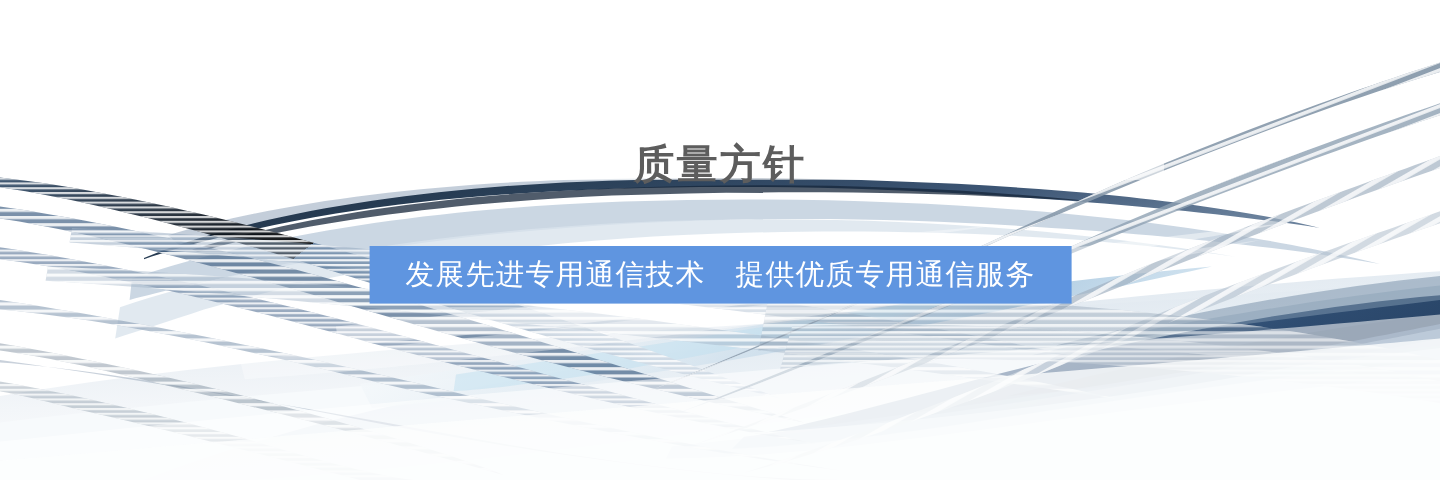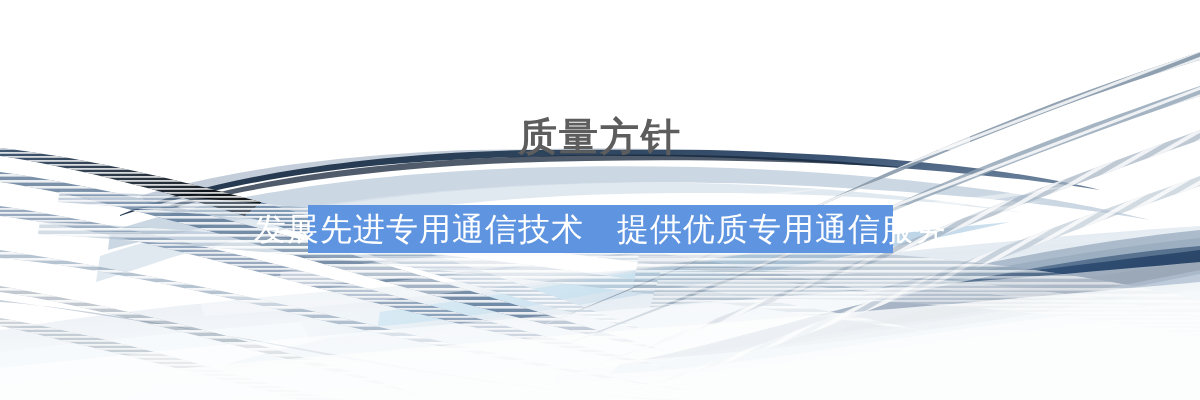--- a/index.html
+++ b/index.html
@@ -27,41 +27,41 @@
     left: 0; top: 0;
     width: 1200px;
     height: 400px;
   }
   #page-title {
     position: absolute;
     left: 0;
     top: 113px;
     width: 1200px;
     text-align: center;
-    font-size: 39px;
+    font-size: 34px;
     font-weight: bold;
     letter-spacing: 2px;
     color: #5d5d5d;
     line-height: 48px;
     white-space: nowrap;
   }
   #slogan-bar {
     position: absolute;
     left: 308px;
     top: 205px;
     width: 585px;
     height: 48px;
     background: #5f95e0;
     display: flex;
     align-items: center;
     justify-content: center;
   }
   #slogan-text {
     color: #ffffff;
-    font-size: 32px;
+    font-size: 24px;
     letter-spacing: 1px;
     white-space: pre;
     line-height: 48px;
   }
 </style>
 </head>
 <body>
 
 <div id="banner">
 

